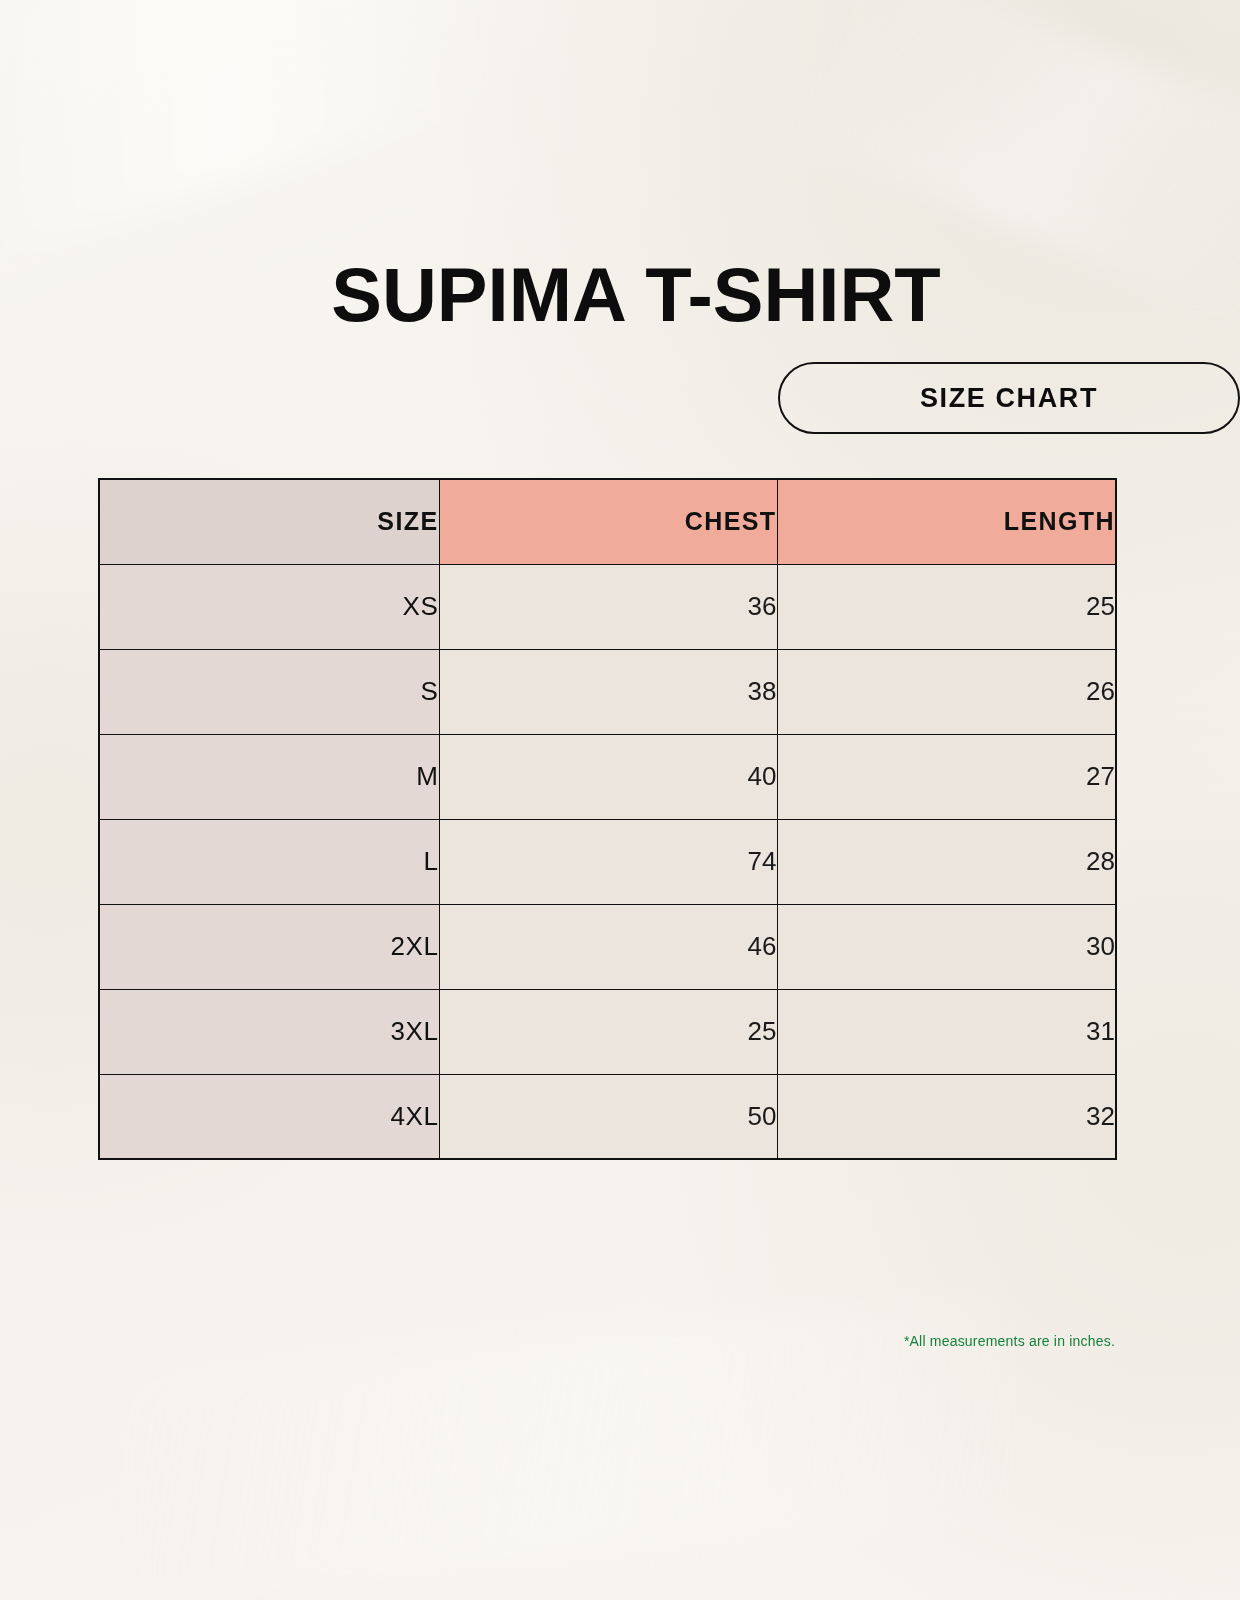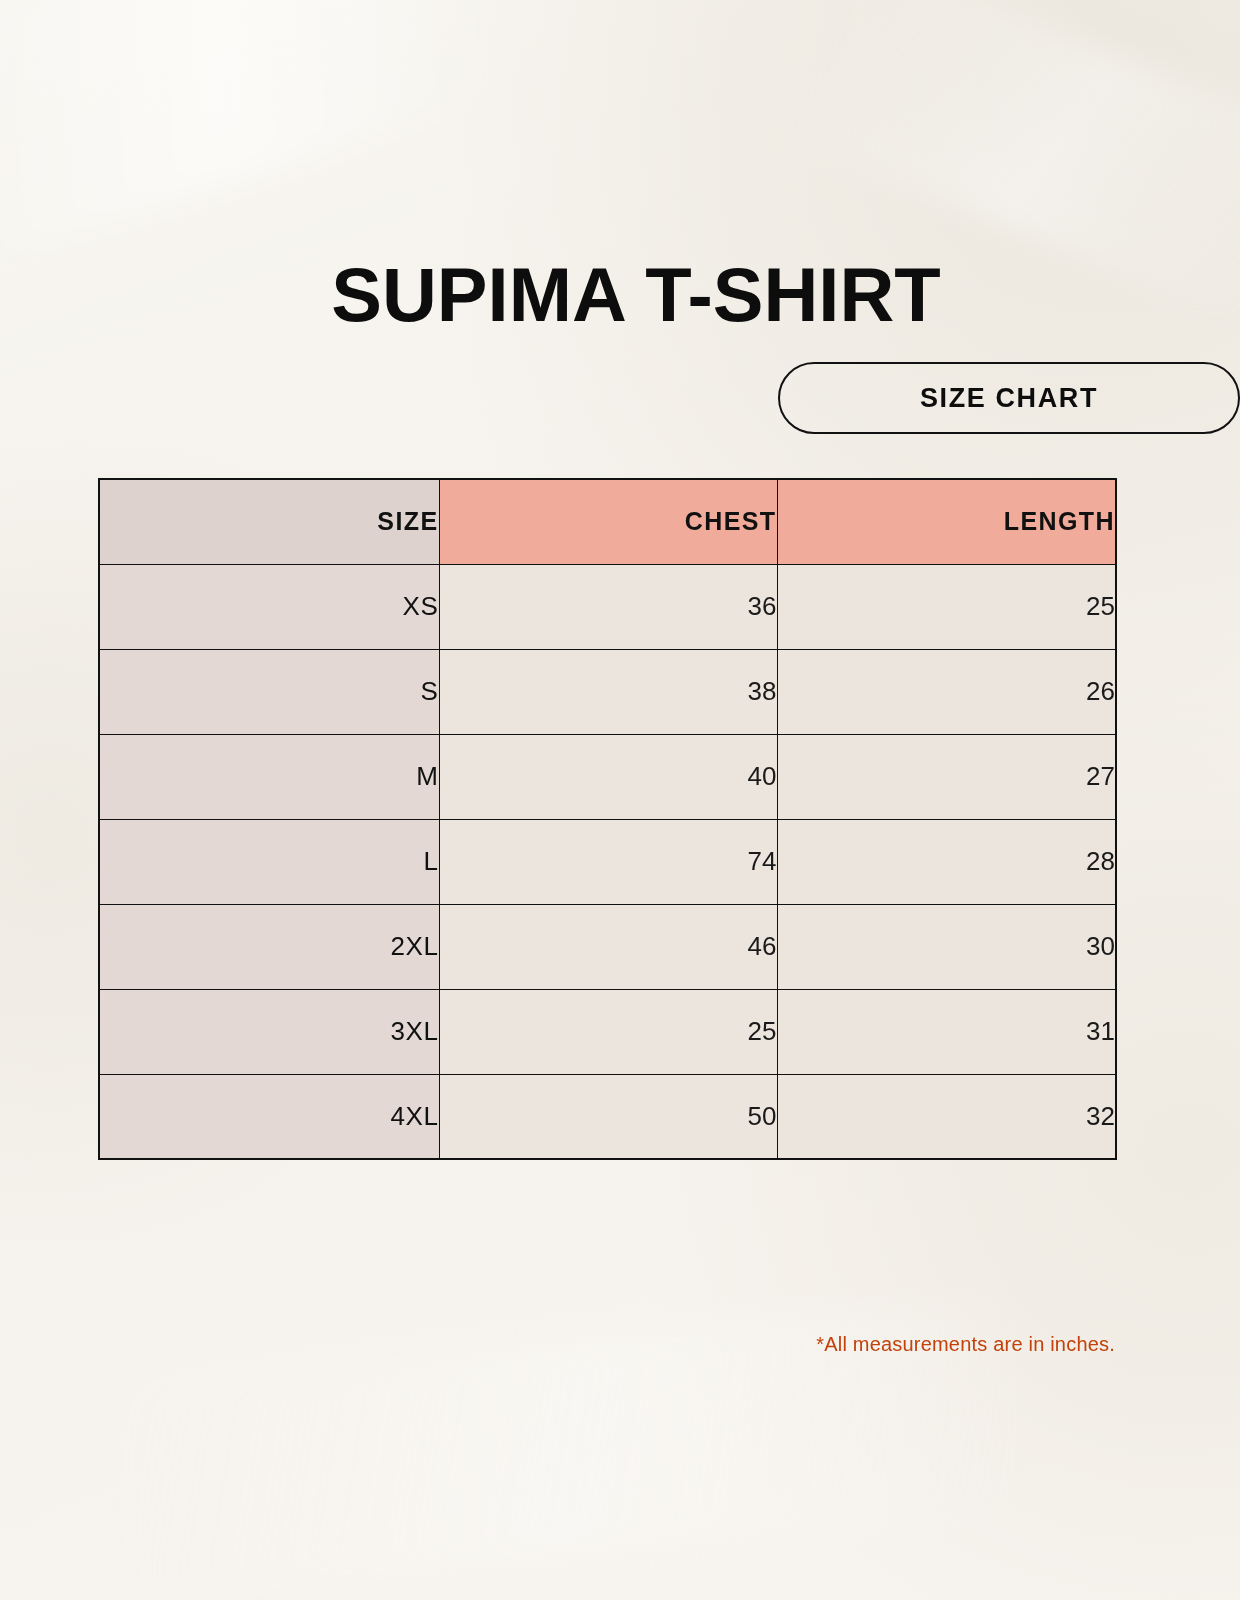--- a/index.html
+++ b/index.html
@@ -126,23 +126,23 @@
     font-weight: 400;
     color: #1a1a1a;
   }
 
   .footnote {
     position: absolute;
     top: 1333px;
     left: 98px;
     width: 1017px;
     text-align: right;
-    font-size: 20px;
+    font-size: 14px;
     font-weight: 400;
-    color: #c2410c;
+    color: #15803d;
     letter-spacing: .2px;
   }
 </style>
 </head>
 <body>
 
 <div class="page">
   <div class="bg-wash"></div>
   <div class="bg-streak streak-a"></div>
   <div class="bg-streak streak-b"></div>

